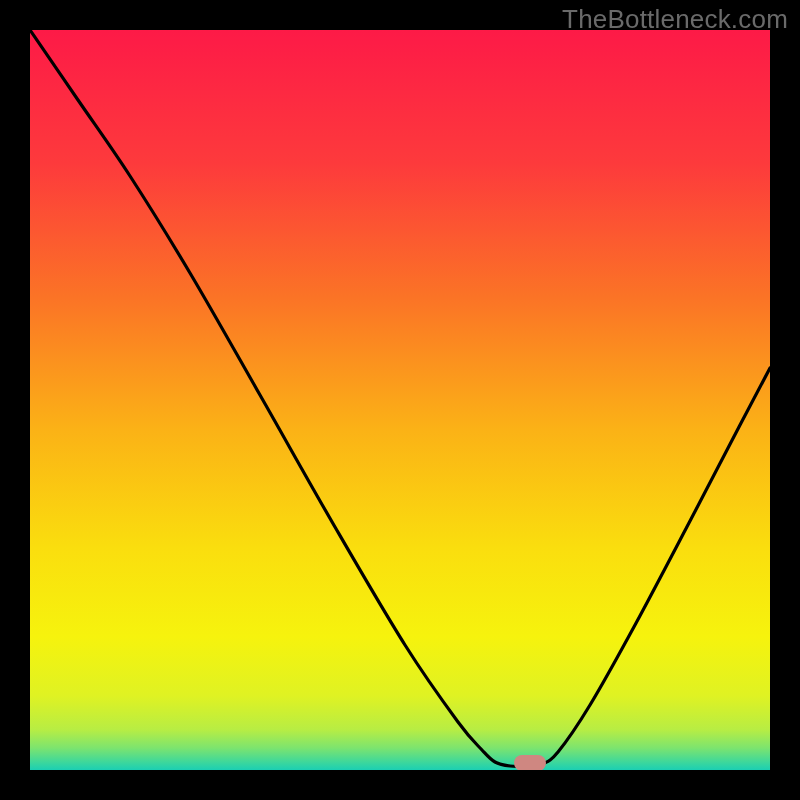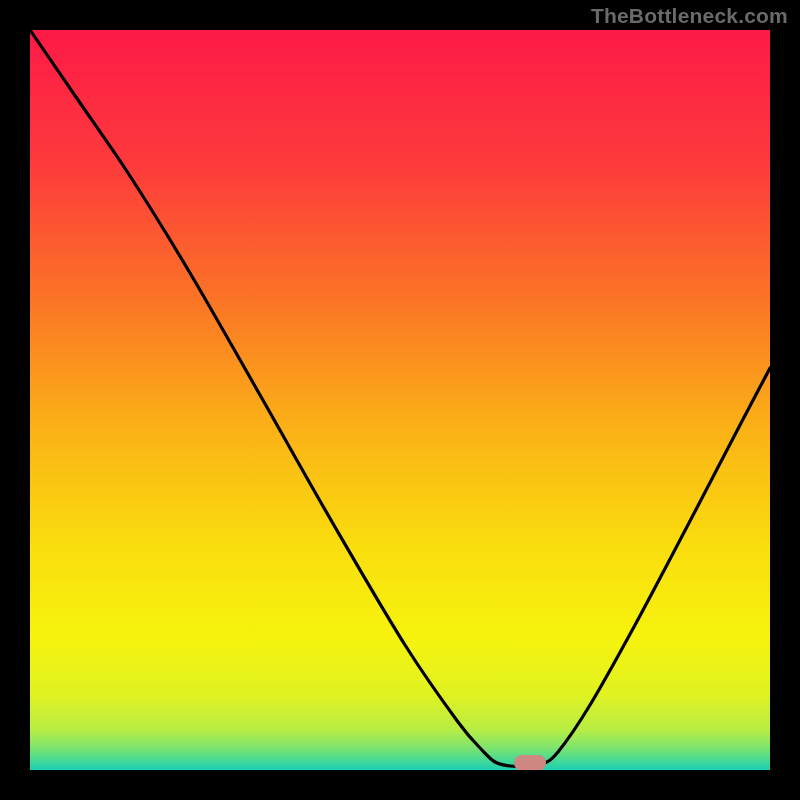--- a/index.html
+++ b/index.html
@@ -15,22 +15,22 @@
     position: relative;
     width: 800px;
     height: 800px;
     background: #000;
   }
   .watermark {
     position: absolute;
     top: 4px;
     right: 12px;
     color: #6a6a6a;
-    font-size: 21px;
-    font-weight: 700;
+    font-size: 26px;
+    font-weight: 400;
     letter-spacing: 0.2px;
     z-index: 10;
   }
   .plot-area {
     position: absolute;
     left: 30px;
     top: 30px;
     width: 740px;
     height: 740px;
     overflow: hidden;

